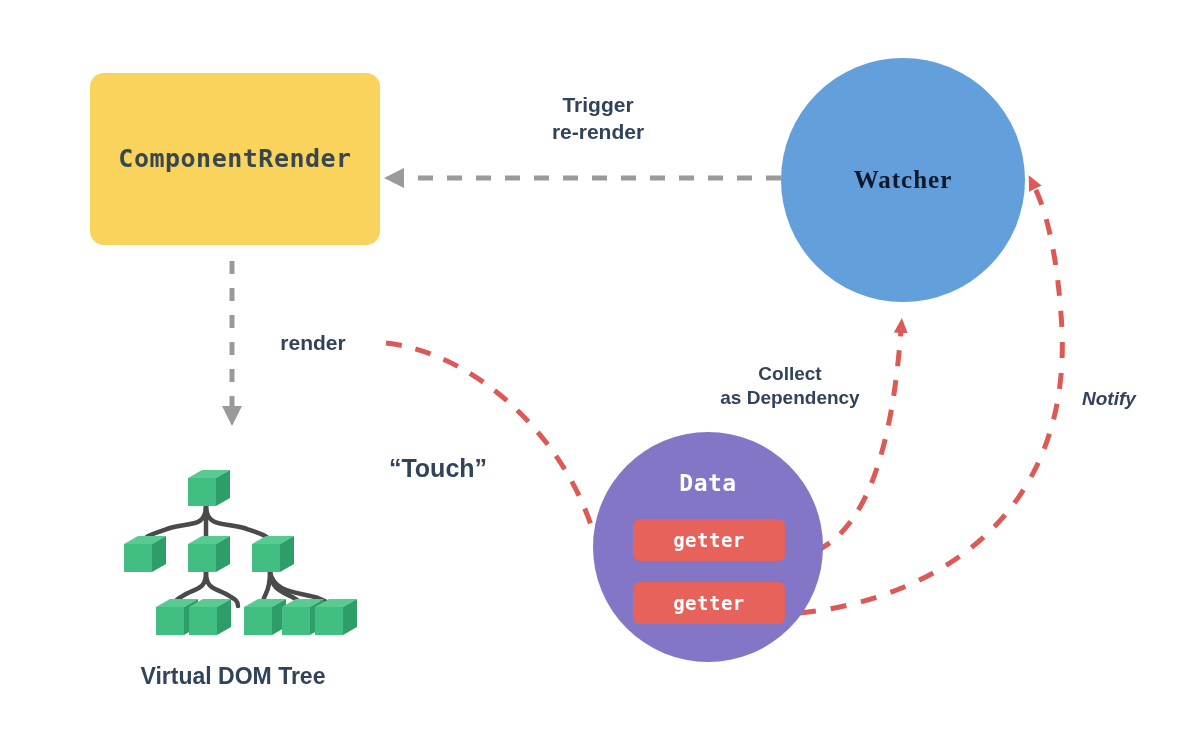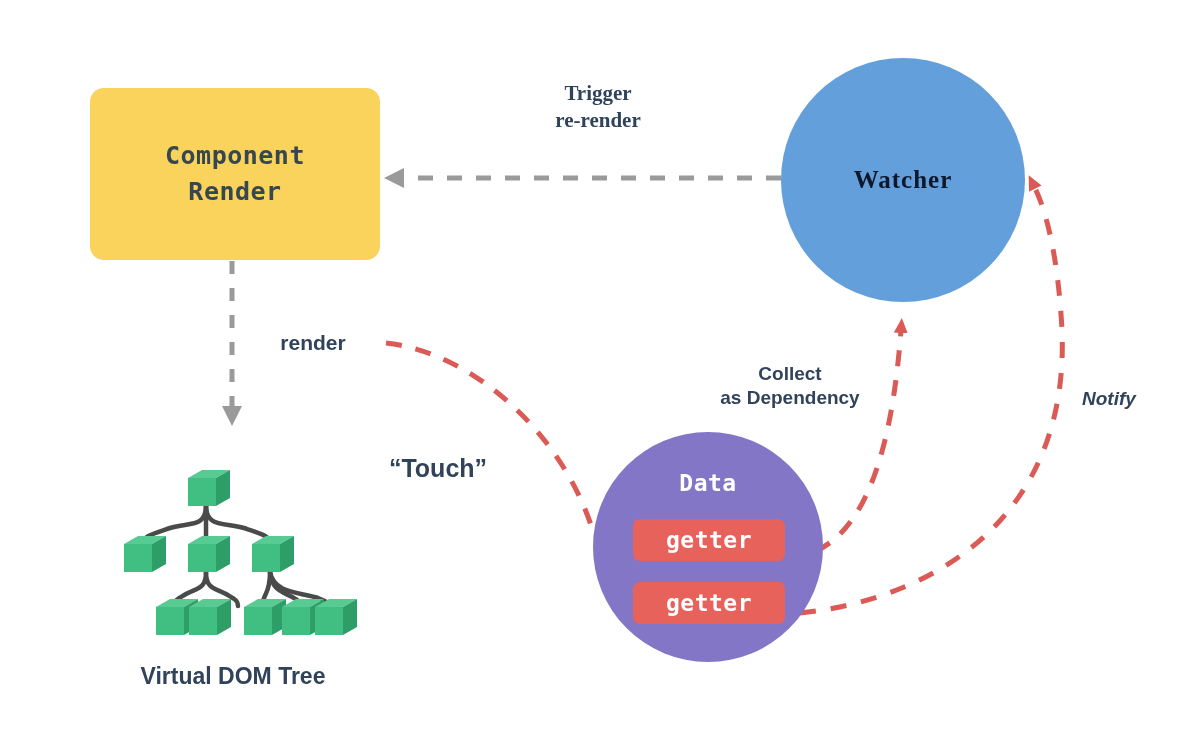--- a/index.html
+++ b/index.html
@@ -29,28 +29,28 @@
     font-weight: bold;
   }
   .sans-label {
     font-family: "Liberation Sans", sans-serif;
     font-weight: bold;
   }
   
   #component-box {
     position: absolute;
     left: 90px;
-    top: 88px;
+    top: 73px;
     width: 290px;
     height: 172px;
     background: #F9D35C;
     border-radius: 14px;
     box-sizing: border-box;
     display: flex;
-    flex-direction: column;
+    flex-direction: row;
     align-items: center;
     justify-content: center;
   }
   #component-box .line {
     color: #37474F;
     font-size: 25px;
     line-height: 36px;
     letter-spacing: 0.5px;
   }
   
@@ -100,33 +100,33 @@
     background: #E8625C;
     border-radius: 7px;
     display: flex;
     align-items: center;
     justify-content: center;
   }
   #getter-box { top: 87px; }
   #setter-box { top: 150px; }
   .accessor-box .label {
     color: #ffffff;
-    font-size: 23px;
+    font-size: 19px;
     letter-spacing: 0.5px;
   }
   
   .annotation {
     position: absolute;
     color: #31435A;
     font-weight: bold;
     text-align: center;
     line-height: 1.28;
     white-space: pre-line;
   }
-  #label-trigger  { left: 498px; top: 80px;  width: 200px; font-size: 21px; font-family: Liberation Serif, serif; }
+  #label-trigger  { left: 498px; top: 92px;  width: 200px; font-size: 21px; }
   #label-render   { left: 240px; top: 330px; width: 146px; font-size: 21px; }
   #label-touch    { left: 368px; top: 452px; width: 140px; font-size: 25px; }
   #label-collect  { left: 690px; top: 362px; width: 200px; font-size: 19px; }
   #label-notify   { left: 1082px; top: 387px; width: 100px; font-size: 19px; text-align: left; font-style: italic; }
   #label-vdom     { left: 110px; top: 662px; width: 246px; font-size: 23px; }
 </style>
 </head>
 <body>
 
 <div id="diagram-root">

